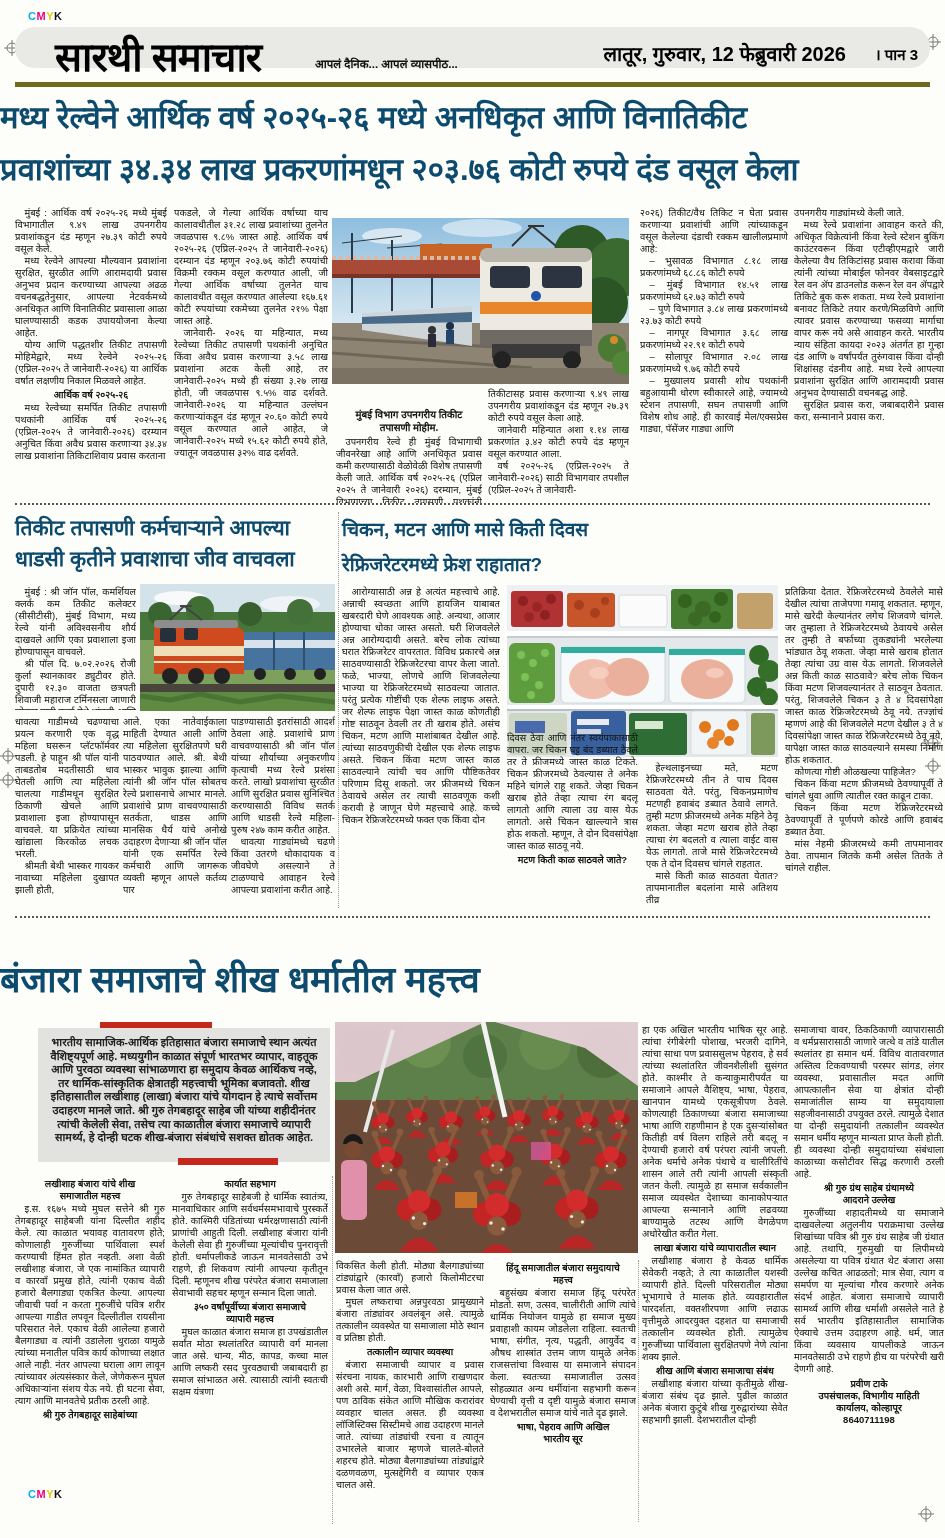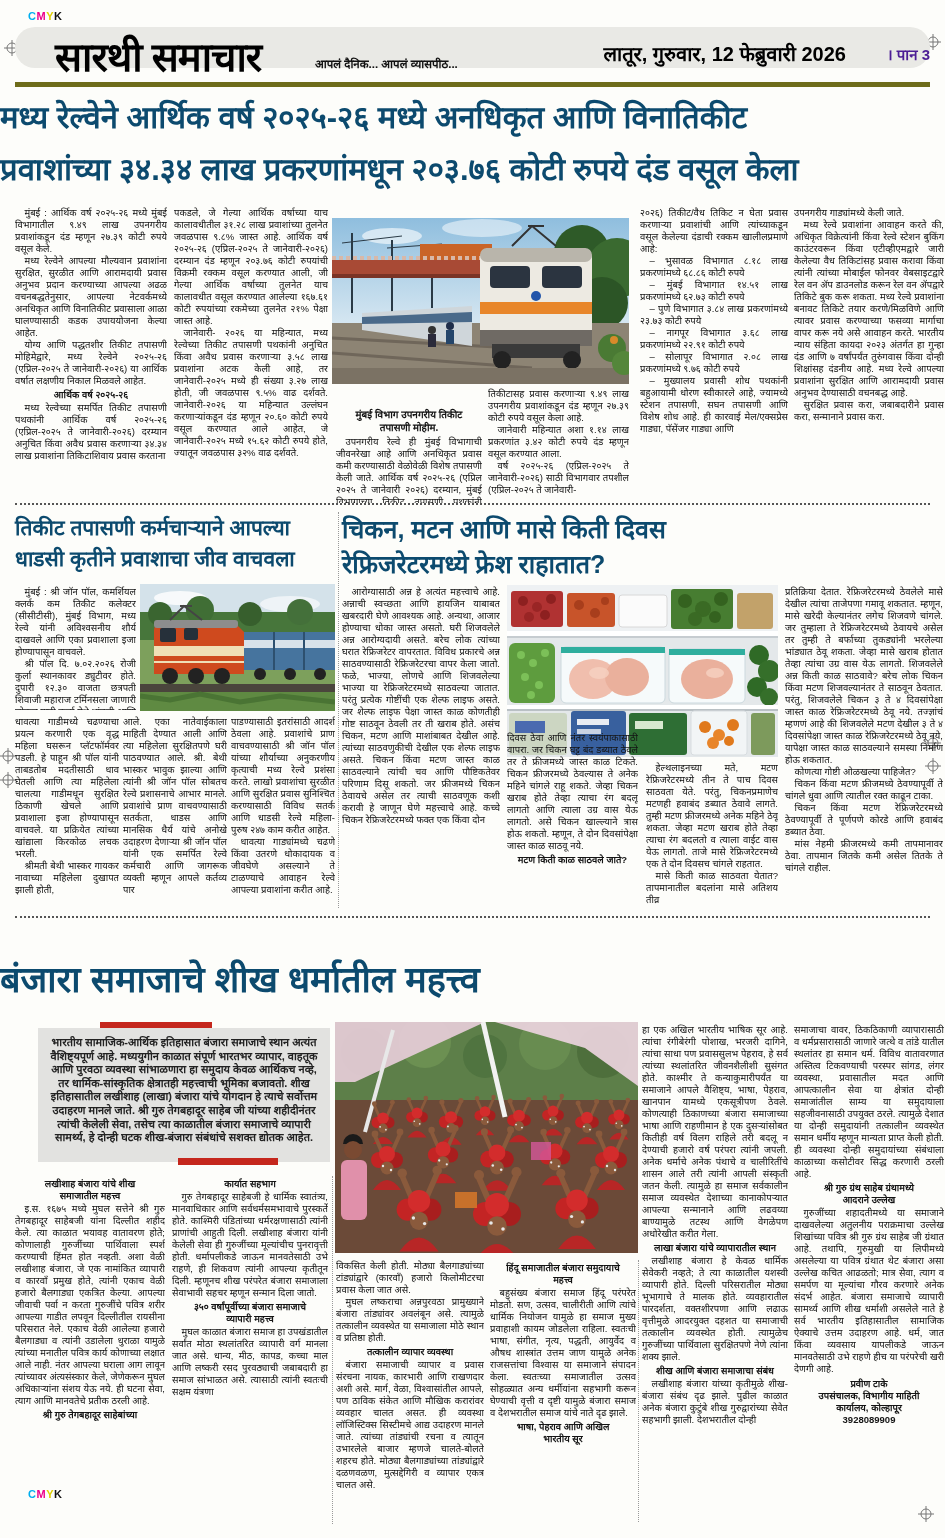--- a/index.html
+++ b/index.html
@@ -1,21 +1,21 @@
 <!DOCTYPE html>
 <html><head>
 <meta charset="utf-8">
 <style>
   html,body{margin:0;padding:0;}
   body{width:945px;height:1538px;position:relative;background:#fdfdfa;font-family:"Liberation Sans",sans-serif;color:#151515;overflow:hidden;}
   .band{position:absolute;left:15px;top:27px;width:915px;height:41px;background:#e9e9e5;border-radius:20px;}
   .mast-title{position:absolute;left:40px;top:1px;font-size:40px;font-weight:bold;color:#000;letter-spacing:-1px;white-space:nowrap;}
   .mast-tag{position:absolute;left:300px;top:29px;font-size:11.5px;font-weight:bold;color:#111;white-space:nowrap;}
   .mast-date{position:absolute;right:84px;top:13px;font-size:20px;font-weight:bold;color:#000;white-space:nowrap;}
-  .mast-page{position:absolute;right:0;top:17px;font-size:15px;font-weight:bold;color:#4c1d95;white-space:nowrap;}
+  .mast-page{position:absolute;right:12px;top:17px;font-size:15px;font-weight:bold;color:#000000;white-space:nowrap;}
   .rule-olive{position:absolute;left:15px;top:82px;width:915px;height:5px;background:#6e6c1a;}
   .hl{position:absolute;text-align:left;font-weight:bold;color:#0c4a6e;white-space:nowrap;}
   .hl div{white-space:nowrap;}
   .col{position:absolute;text-align:justify;font-size:9.5px;line-height:12px;color:#141414;overflow:hidden;}
   .coltext{white-space:pre-line;}
   .sub{font-weight:bold;text-align:center;white-space:pre-line;margin:2px 0 1px 0;}
   .caption{font-weight:bold;text-align:center;font-size:10px;line-height:13px;margin-bottom:2px;white-space:pre-line;margin-top:20px;}
   .photo{position:absolute;overflow:hidden;background:#ccc;}
   .photo svg{display:block;}
   .dotted-h{position:absolute;height:0;border-top:2px dotted #555;}
@@ -217,21 +217,21 @@
 <div class="col" style="left:123px;top:716px;width:104px;height:192px">
   <div class="coltext">आले. एका नातेवाईकाला माहिती देण्यात आली आणि त्या महिलेला सुरक्षितपणे घरी पाठवण्यात आले. श्री. बेथी भास्कर भावुक झाल्या आणि त्यांनी श्री जॉन पॉल सोबतच रेल्वे प्रशासनाचे आभार मानले. प्रवाशांचे प्राण वाचवण्यासाठी सतर्कता, धाडस आणि मानसिक धैर्य यांचे अनोखे उदाहरण देणाऱ्या श्री जॉन पॉल यांनी एक समर्पित रेल्वे कर्मचारी आणि जागरूक व्यक्ती म्हणून आपले कर्तव्य पार</div>
 </div>
 <div class="col" style="left:231px;top:716px;width:104px;height:192px">
   <div class="coltext">पाडण्यासाठी इतरांसाठी आदर्श ठेवला आहे. प्रवाशांचे प्राण वाचवण्यासाठी श्री जॉन पॉल यांच्या शौर्याच्या अनुकरणीय कृत्याची मध्य रेल्वे प्रशंसा करते. लाखो प्रवाशांचा सुरळीत आणि सुरक्षित प्रवास सुनिश्चित करण्यासाठी विविध सतर्क आणि धाडसी रेल्वे महिला-पुरुष २४७ काम करीत आहेत.
  धावत्या गाड्यांमध्ये चढणे किंवा उतरणे धोकादायक व जीवघेणे असल्याने ते टाळण्याचे आवाहन रेल्वे आपल्या प्रवाशांना करीत आहे.</div>
 </div>
 
 <div class="dotted-v" style="left:338px;top:512px;height:396px"></div>
 
-<div class="hl" style="left:342px;top:512px;width:600px;font-size:25px;line-height:35px">
+<div class="hl" style="left:342px;top:512px;width:600px;font-size:19px;line-height:35px">
   <div>चिकन, मटन आणि मासे किती दिवस</div>
   <div>रेफ्रिजरेटरमध्ये फ्रेश राहातात?</div>
 </div>
 <div class="col" style="left:342px;top:586px;width:158px;height:322px">
   <div class="coltext"> आरोग्यासाठी अन्न हे अत्यंत महत्त्वाचे आहे. अन्नाची स्वच्छता आणि हायजिन याबाबत खबरदारी घेणे आवश्यक आहे. अन्यथा, आजार होण्याचा धोका जास्त असतो. घरी शिजवलेले अन्न आरोग्यदायी असते. बरेच लोक त्यांच्या घरात रेफ्रिजरेटर वापरतात. विविध प्रकारचे अन्न साठवण्यासाठी रेफ्रिजरेटरचा वापर केला जातो. फळे, भाज्या, लोणचे आणि शिजवलेल्या भाज्या या रेफ्रिजरेटरमध्ये साठवल्या जातात. परंतु प्रत्येक गोष्टींची एक शेल्फ लाइफ असते. जर शेल्फ लाइफ पेक्षा जास्त काळ कोणतीही गोष्ट साठवून ठेवली तर ती खराब होते. असंच चिकन, मटण आणि माशांबाबत देखील आहे. त्यांच्या साठवणुकीची देखील एक शेल्फ लाइफ असते. चिकन किंवा मटण जास्त काळ साठवल्याने त्यांची चव आणि पौष्टिकतेवर परिणाम दिसू शकतो. जर फ्रीजमध्ये चिकन ठेवायचे असेल तर त्याची साठवणूक कशी करावी हे जाणून घेणे महत्त्वाचे आहे. कच्चे चिकन रेफ्रिजरेटरमध्ये फक्त एक किंवा दोन</div>
 </div>
 <div class="photo" style="left:507px;top:585px;width:271px;height:172px">
   <svg width="271" height="172" viewBox="0 0 271 172">
     <rect width="271" height="172" fill="#e4e8ea"></rect>
     <rect width="271" height="46" fill="#eef1f3"></rect>
@@ -408,14 +408,14 @@
   <div class="coltext"> लखीशाह बंजारा यांच्या कृतीमुळे शीख-बंजारा संबंध दृढ झाले. पुढील काळात अनेक बंजारा कुटुंबे शीख गुरुद्वारांच्या सेवेत सहभागी झाली. देशभरातील दोन्ही</div>
 </div>
 <div class="col" style="left:794px;top:1024px;width:150px;height:498px">
   <div class="coltext">समाजाचा वावर, ठिकठिकाणी व्यापारासाठी व धर्मप्रसारासाठी जाणारे जत्थे व तांडे यातील स्थलांतर हा समान धर्म. विविध वातावरणात अस्तित्व टिकवण्याची परस्पर सांगड, लंगर व्यवस्था, प्रवासातील मदत आणि आपत्कालीन सेवा या क्षेत्रांत दोन्ही समाजांतील साम्य या समुदायाला सहजीवनासाठी उपयुक्त ठरले. त्यामुळे देशात या दोन्ही समुदायांनी तत्कालीन व्यवस्थेत समान धर्मीय म्हणून मान्यता प्राप्त केली होती. ही व्यवस्था दोन्ही समुदायांच्या संबंधाला काळाच्या कसोटीवर सिद्ध करणारी ठरली आहे.</div>
   <div class="sub">श्री गुरु ग्रंथ साहेब ग्रंथामध्ये
 आदराने उल्लेख</div>
   <div class="coltext"> गुरुजींच्या शहादतीमध्ये या समाजाने दाखवलेल्या अतुलनीय पराक्रमाचा उल्लेख शिखांच्या पवित्र श्री गुरु ग्रंथ साहेब जी ग्रंथात आहे. तथापि, गुरुमुखी या लिपीमध्ये असलेल्या या पवित्र ग्रंथात थेट बंजारा असा उल्लेख कचित आढळतो; मात्र सेवा, त्याग व समर्पण या मूल्यांचा गौरव करणारे अनेक संदर्भ आहेत. बंजारा समाजाचे व्यापारी सामर्थ्य आणि शीख धर्माशी असलेले नाते हे सर्व भारतीय इतिहासातील सामाजिक ऐक्याचे उत्तम उदाहरण आहे. धर्म, जात किंवा व्यवसाय यापलीकडे जाऊन मानवतेसाठी उभे राहणे हीच या परंपरेची खरी देणगी आहे.</div>
   <div class="author">प्रवीण टाके
 उपसंचालक, विभागीय माहिती
 कार्यालय, कोल्हापूर
-3928089909</div>
+8640711198</div>
 </div>
 
 </body></html>

